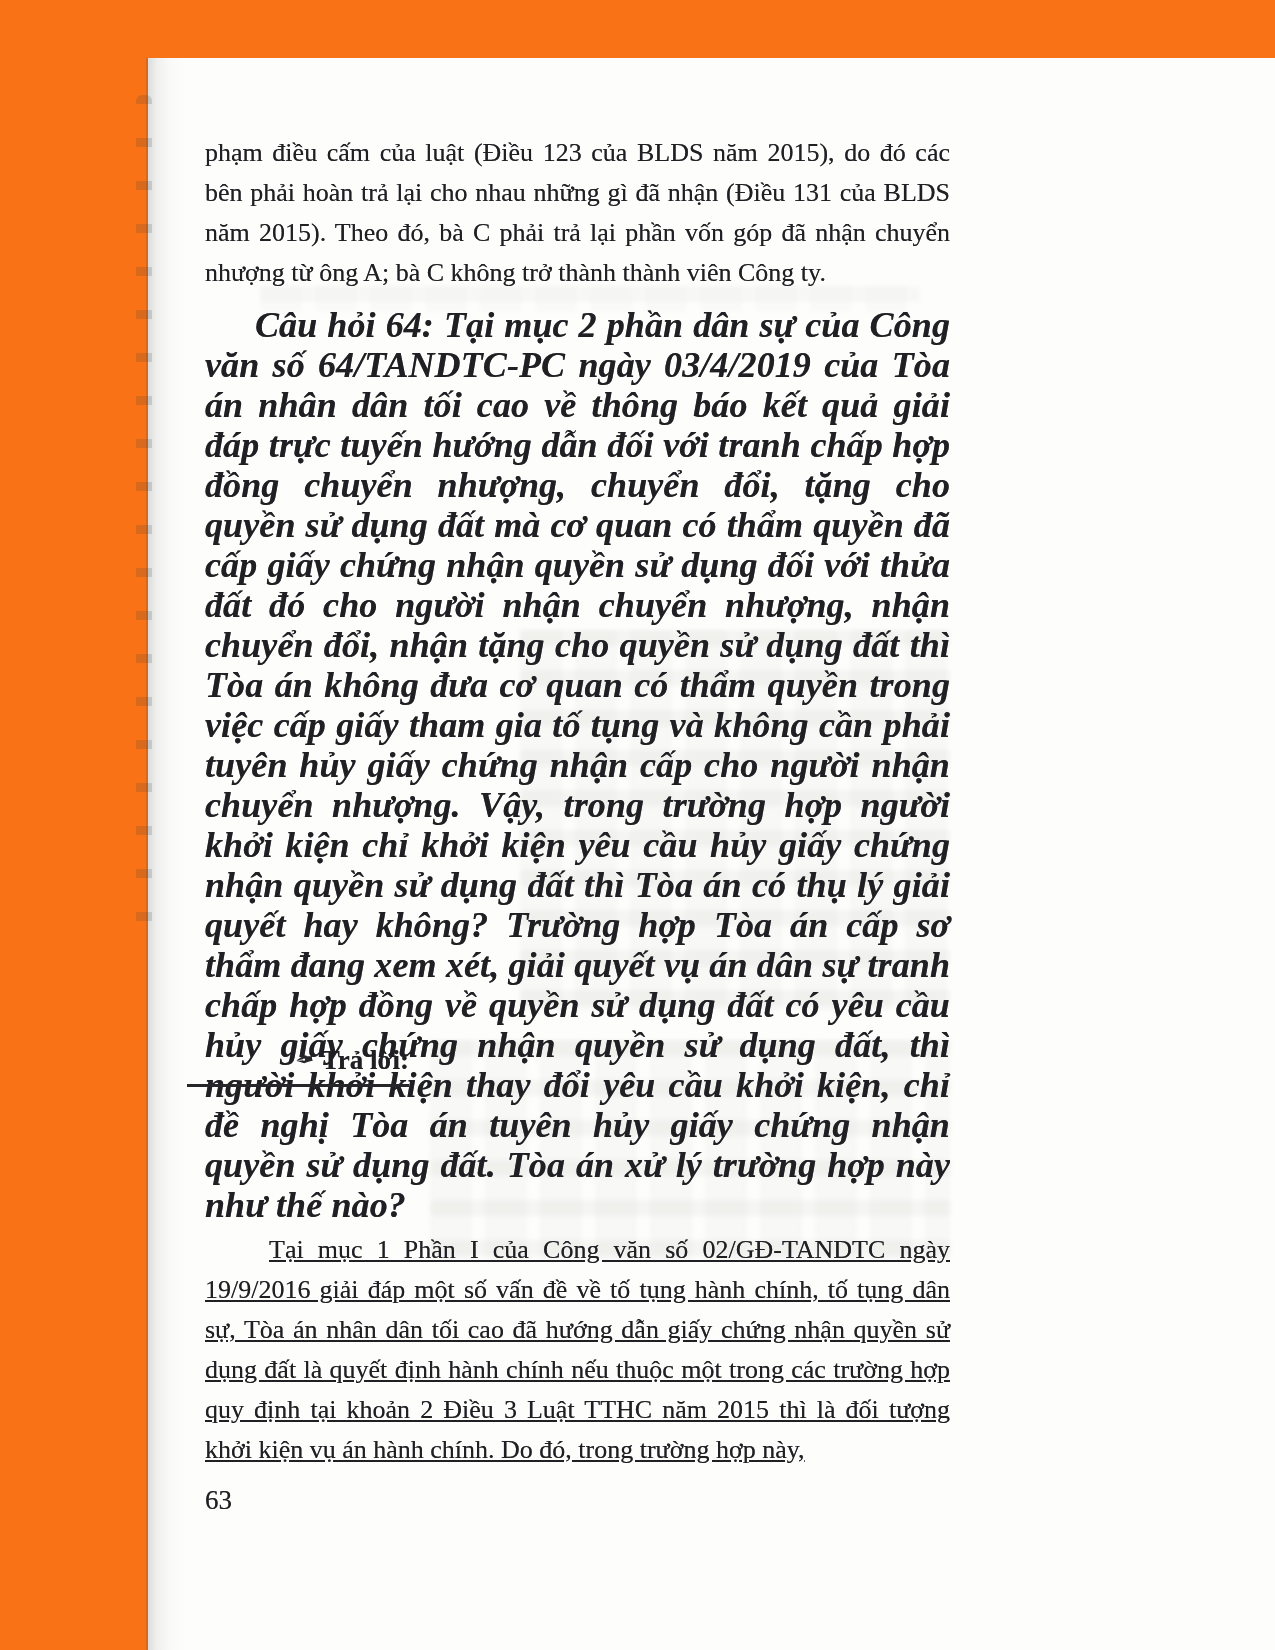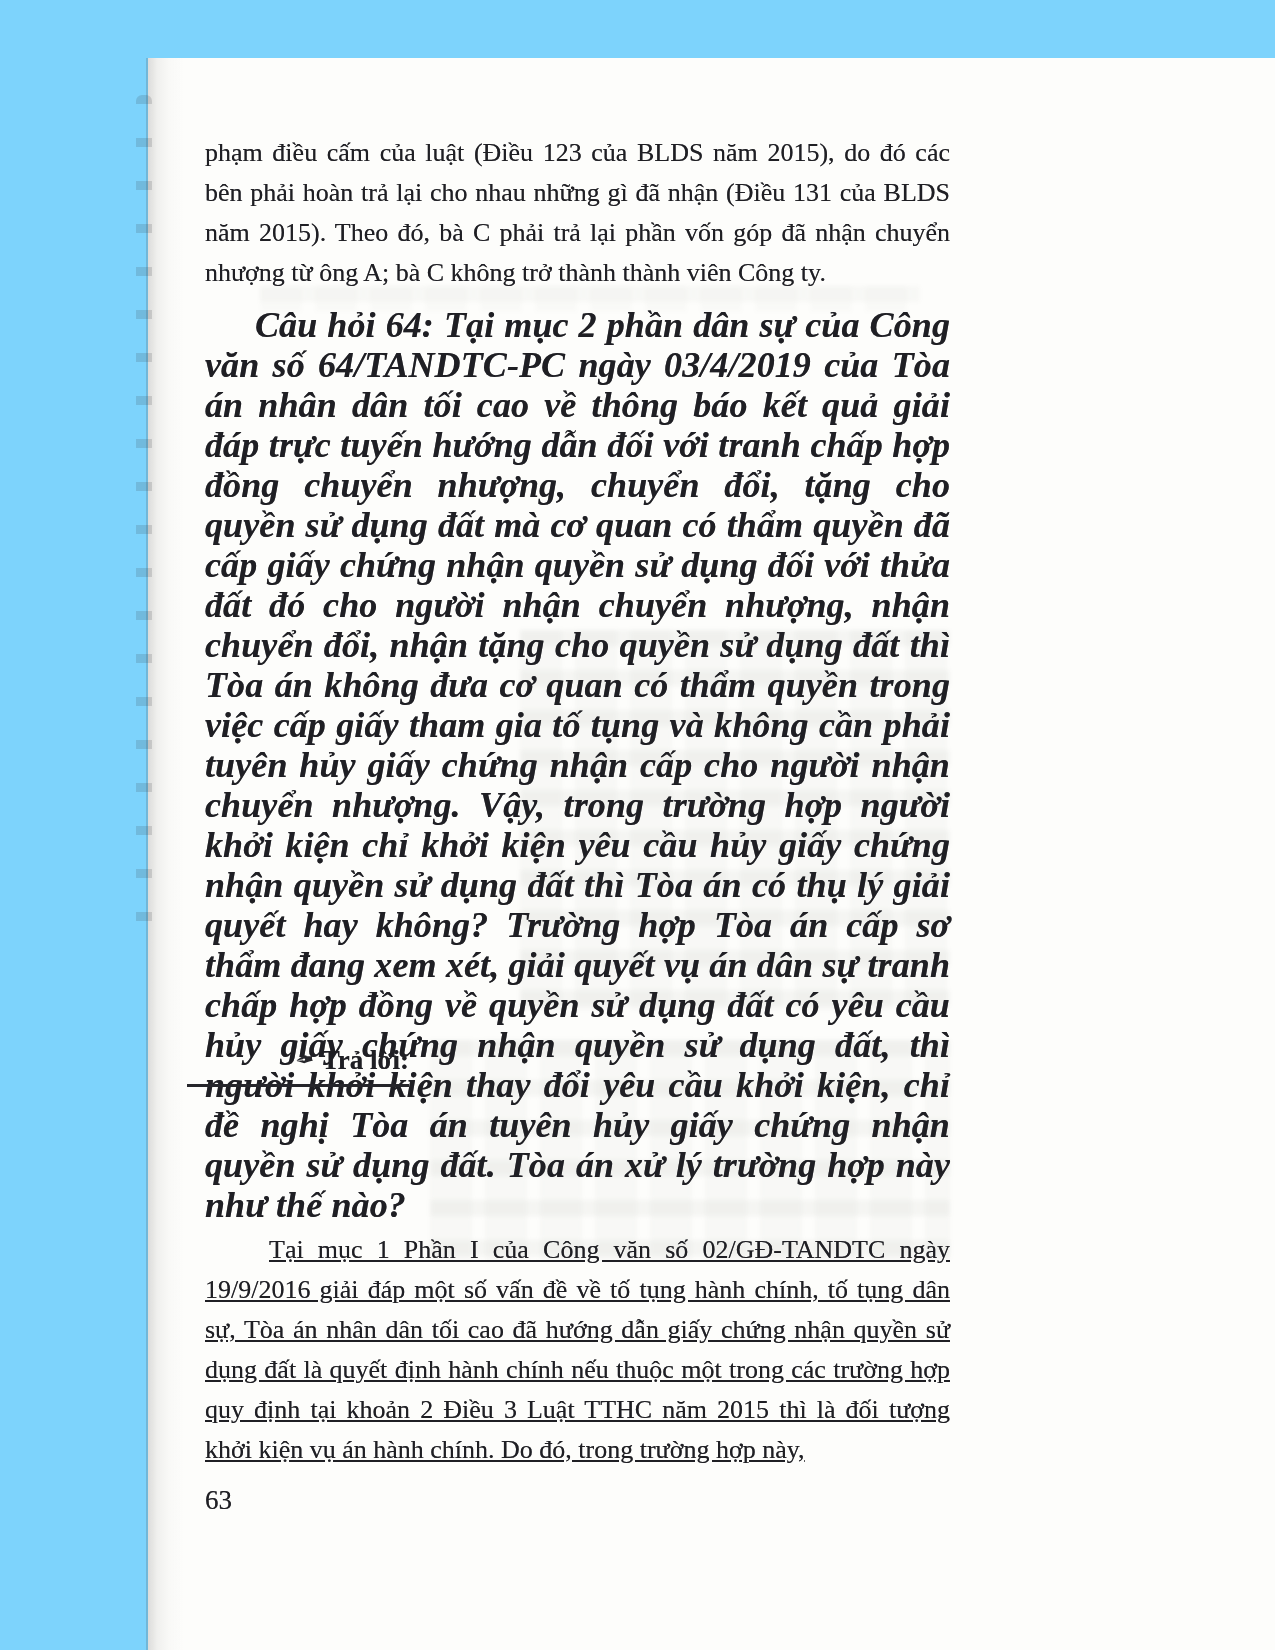--- a/index.html
+++ b/index.html
@@ -4,21 +4,21 @@
 <style>
   html, body {
     margin: 0;
     padding: 0;
     background: #ffffff;
   }
   .scan {
     position: relative;
     width: 1275px;
     height: 1650px;
-    background: #7dd3fc;
+    background: #f97316;
     overflow: hidden;
     font-family: "Liberation Serif", "DejaVu Serif", serif;
     color: #1f1f24;
   }
   
   .paper {
     position: absolute;
     left: 148px; top: 58px; right: 0; bottom: 0;
     background: #fdfdfb;
   }

